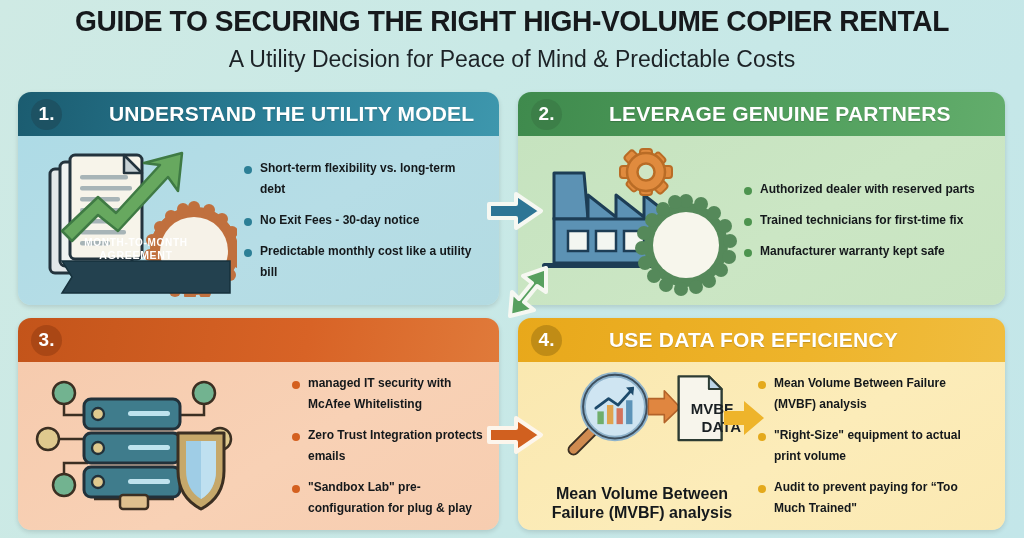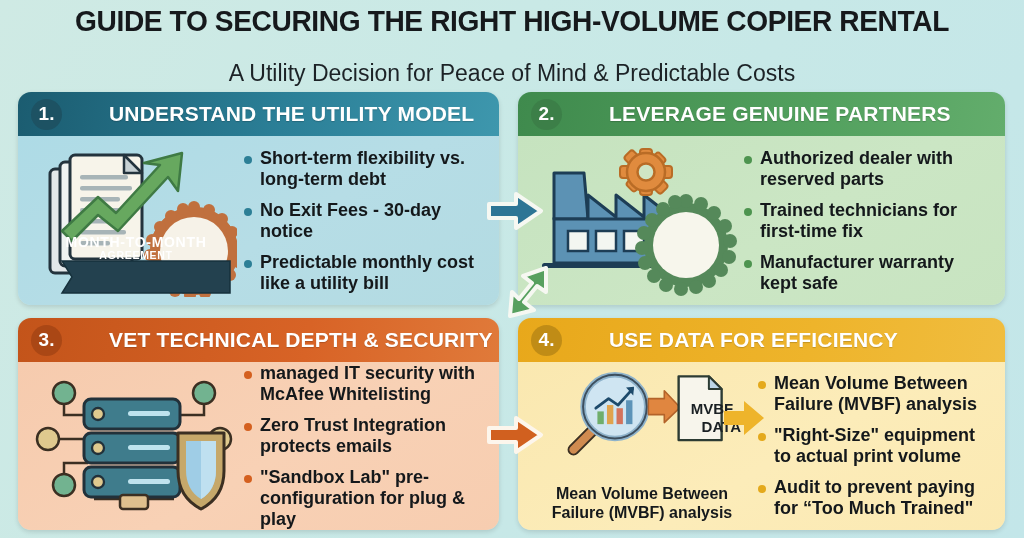--- a/index.html
+++ b/index.html
@@ -35,21 +35,21 @@
     letter-spacing: -0.4px;
     line-height: 34px;
     font-stretch: condensed;
     transform: scaleX(0.97);
     white-space: nowrap;
   }
   .subtitle {
     font-size: 23px;
     color: #1c2226;
     line-height: 30px;
-    margin-top: 20px;
+    margin-top: 6px;
     white-space: nowrap;
   }
 
   
   .panel {
     position: absolute;
     border-radius: 13px;
     overflow: hidden;
     box-shadow: 0 2px 5px rgba(0,0,0,0.13);
   }
@@ -108,21 +108,21 @@
     gap: 8px;
     margin: 5px 0;
   }
   .bdot {
     width: 8px; height: 8px;
     border-radius: 50%;
     margin-top: 8px;
     flex: 0 0 auto;
   }
   .btext {
-    font-size: 18px;
+    font-size: 12px;
     line-height: 21px;
     color: #14181b;
     font-weight: 600;
   }
 
   
   #panel1 { left: 18px; top: 92px; width: 481px; height: 213px; }
   #panel1 .panel-head { background: linear-gradient(100deg, #1b5c70 0%, #2b7f97 55%, #3e97ad 100%); }
   #panel1 .num-circle { background: #1d5263; }
   #panel1 .panel-body { background: linear-gradient(150deg, #aedbe6 0%, #b6dde6 55%, #b3dbe2 100%); }
@@ -130,21 +130,21 @@
 
   #panel2 { left: 518px; top: 92px; width: 487px; height: 213px; }
   #panel2 .panel-head { background: linear-gradient(100deg, #3f8a4d 0%, #52a05e 60%, #63ad6c 100%); }
   #panel2 .num-circle { background: #3c7f48; }
   #panel2 .panel-body { background: linear-gradient(150deg, #c6e3bf 0%, #cbe6c4 55%, #c8e4c1 100%); }
   #panel2 .bdot { background: #4d944f; }
 
   #panel3 { left: 18px; top: 318px; width: 481px; height: 212px; }
   #panel3 .panel-head { background: linear-gradient(100deg, #c3541a 0%, #d86326 60%, #e07a3a 100%); }
   #panel3 .num-circle { background: #aa4715; }
-  #panel3 .panel-body { background: linear-gradient(150deg, #f6cbae 0%, #f8d1b5 55%, #f7cdb0 100%); }
+  #panel3 .panel-body { background: linear-gradient(150deg, #f6cbae 0%, #f8d1b5 55%, #f7cdb0 100%); gap: 48px; }
   #panel3 .bdot { background: #d4601f; }
 
   #panel4 { left: 518px; top: 318px; width: 487px; height: 212px; }
   #panel4 .panel-head { background: linear-gradient(100deg, #e8a81b 0%, #eeb42b 60%, #f0bd3f 100%); }
   #panel4 .num-circle { background: #c08c16; }
   #panel4 .panel-body { background: linear-gradient(150deg, #fae8b0 0%, #fcecb9 55%, #fbe9b2 100%); }
   #panel4 .bdot { background: #e4a91c; }
   #panel4 .illus { width: 228px; gap: 24px; }
   #panel4 .bullets { padding-left: 2px; }
 
@@ -227,21 +227,21 @@
               <circle cx="10" cy="20" r="6"></circle>
                 <circle cx="21" cy="9" r="6"></circle>
                 <circle cx="33" cy="2" r="6"></circle>
             </g>
             <circle cx="44" cy="44" r="34" fill="#f6f2e8"></circle>
           </g>
 
           <path d="M30 116 L198 116 L198 148 L30 148 L40 132 Z" fill="#23414f" stroke="#16313c" stroke-width="1.5"></path>
         </svg>
         <div style="position:absolute; left:14px; top:92px; width:188px; text-align:center; pointer-events:none;">
-          <div style="font-size:14px;font-weight:bold;color:#ffffff;letter-spacing:0.7px;line-height:13px;">MONTH-TO-MONTH</div>
+          <div style="font-size:10px;font-weight:bold;color:#ffffff;letter-spacing:0.7px;line-height:13px;">MONTH-TO-MONTH</div>
           <div style="font-size:10.5px;font-weight:bold;color:#ffffff;letter-spacing:0.7px;line-height:13px;">AGREEMENT</div>
         </div>
       </div>
       <div class="bullets">
         <div class="bullet">
           <span class="bdot"></span>
           <span class="btext">Short-term flexibility vs. long-term debt</span>
         </div>
         <div class="bullet">
           <span class="bdot"></span>
@@ -326,21 +326,20 @@
           <span class="bdot"></span>
           <span class="btext">Manufacturer warranty kept safe</span>
         </div>
       </div>
     </div>
   </div>
 
   <div class="panel" id="panel3">
     <div class="panel-head">
       <div class="num-circle">3.</div>
-      <div class="head-title">VET TECHNICAL DEPTH &amp; SECURITY</div>
     </div>
     <div class="panel-body">
       <div class="illus">
         <svg class="svgwrap" width="205" height="150" viewBox="0 0 205 150">
 
           <g stroke="#3b2f22" stroke-width="2.5" fill="none">
             <path d="M32 26 L32 44 L56 44"></path>
             <path d="M18 68 L56 68"></path>
             <path d="M32 112 L32 92 L56 92"></path>
             <path d="M172 26 L172 44 L148 44"></path>

